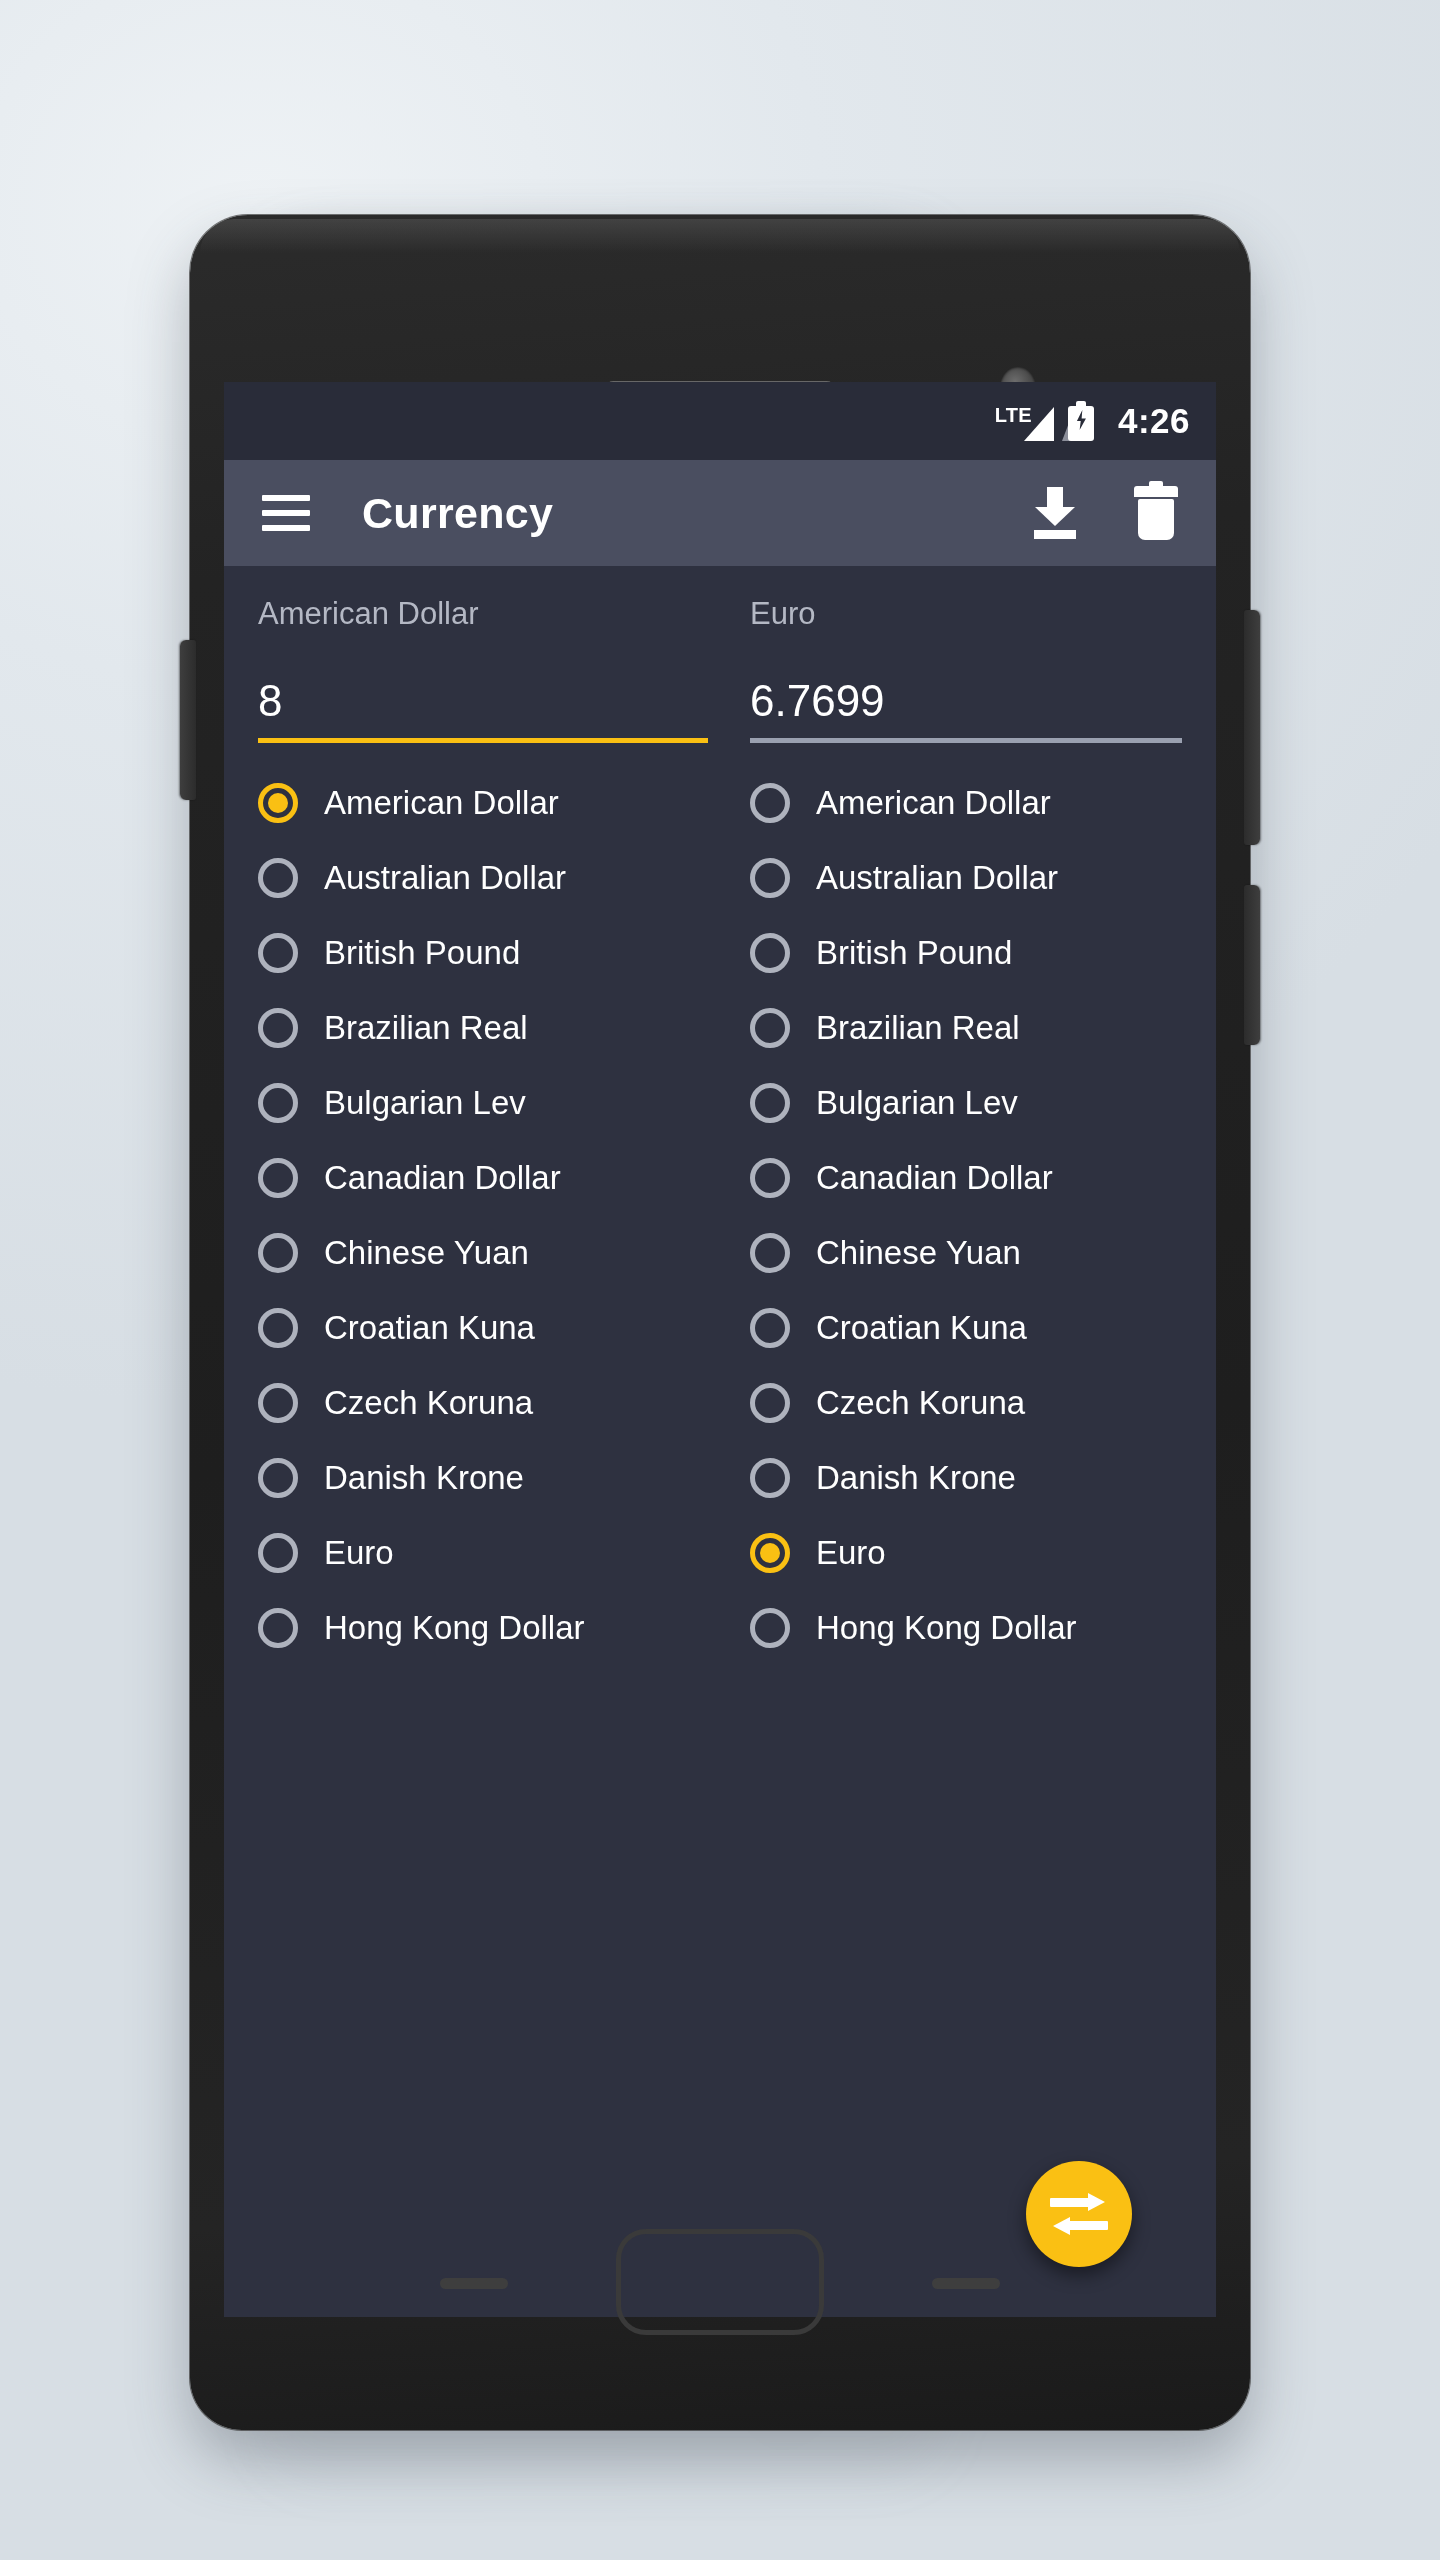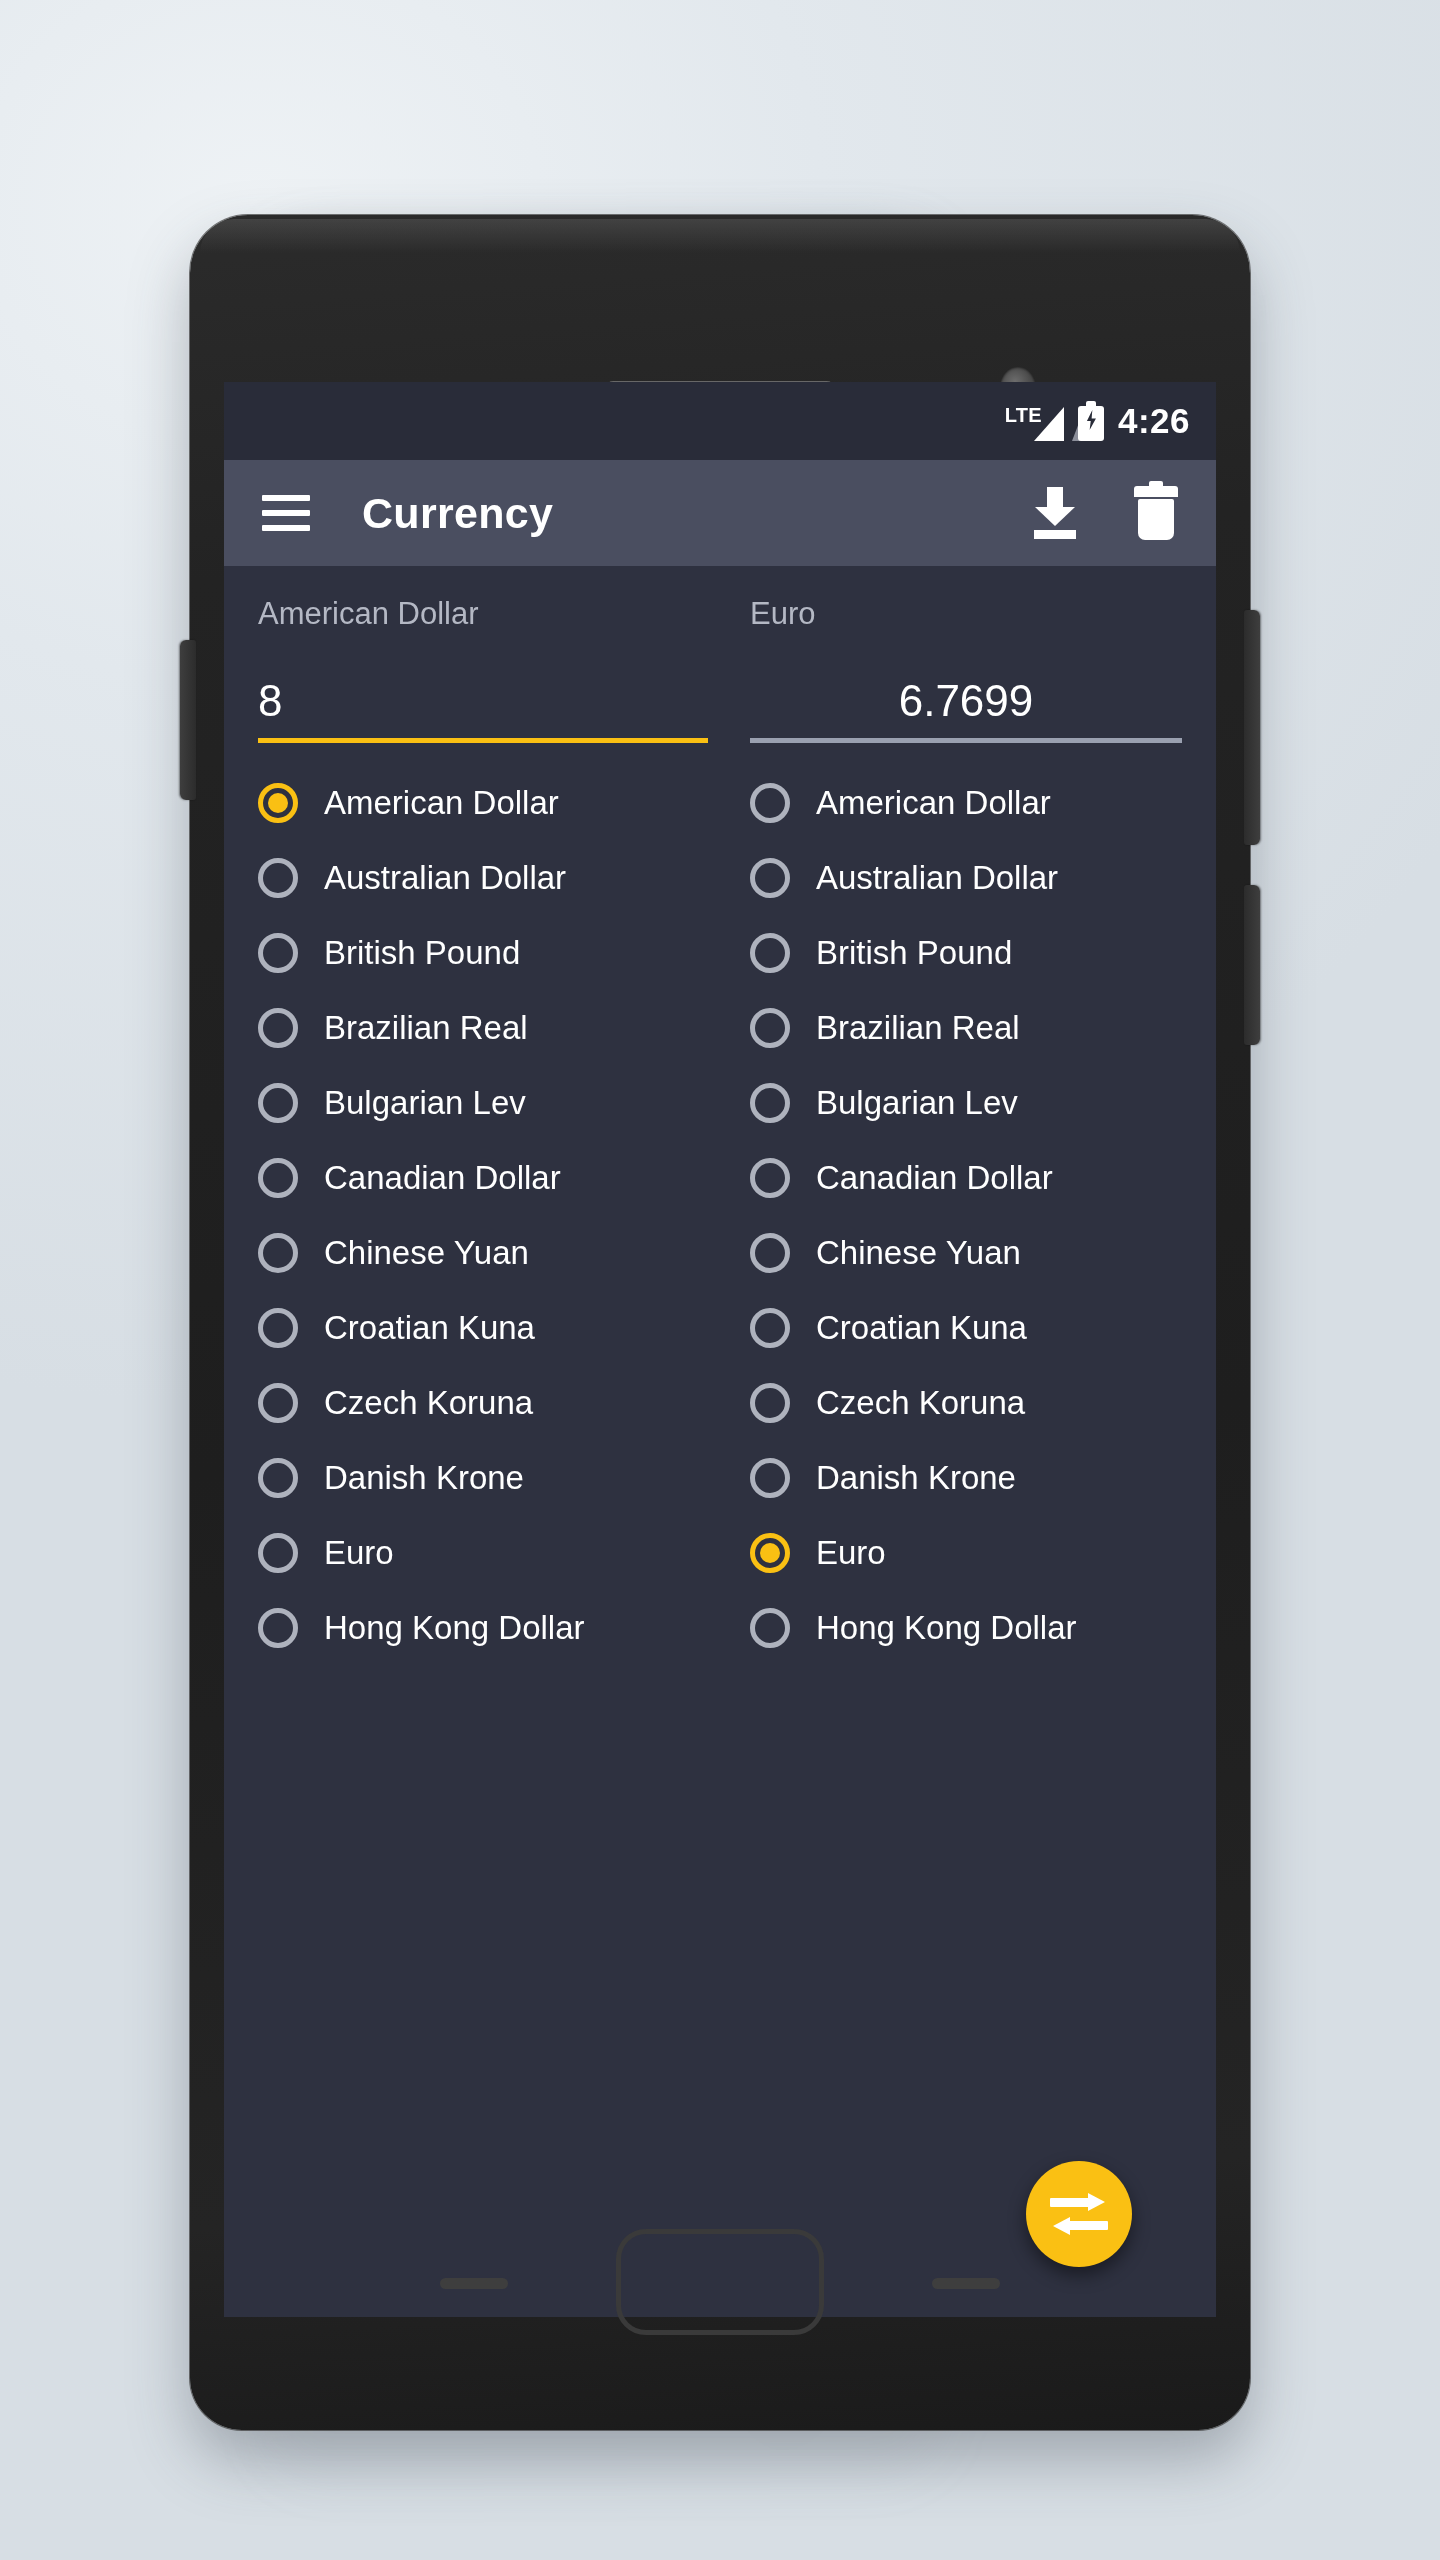--- a/index.html
+++ b/index.html
@@ -109,21 +109,21 @@
   .sb-signal::after{
     content:""; position:absolute; left:8px; top:8px;
     width:0;height:0;border-style:solid;border-width:0 0 26px 10px;
     border-color:transparent transparent #8c8f9b transparent;
   }
   .sb-batt{ position:relative; width:26px; height:40px; }
   .sb-batt .body{ position:absolute; left:0; bottom:0; width:26px; height:35px; background:#fff; border-radius:3px; }
   .sb-batt .cap{ position:absolute; left:8px; top:0; width:10px; height:6px; background:#fff; border-radius:2px 2px 0 0; }
   .sb-batt .bolt{ position:absolute; left:9px; top:9px; width:9px; height:20px; background:#292c39;
     clip-path:polygon(60% 0, 0 55%, 42% 55%, 30% 100%, 100% 42%, 52% 42%); }
-  .sb-time{ color:#fff; font-size:35px; font-weight:bold; letter-spacing:.5px; margin-left:0; }
+  .sb-time{ color:#fff; font-size:35px; font-weight:bold; letter-spacing:.5px; margin-left:10px; }
 
   
   .appbar{
     height:106px; background:#4a4e60; display:flex; align-items:center; padding:8px 38px;
   }
   .hamburger{ width:48px; height:36px; display:flex; flex-direction:column; justify-content:space-between; cursor:pointer; }
   .hamburger span{ display:block; height:6px; background:#fff; border-radius:1px; }
   .appbar-title{ color:#fff; font-size:43px; font-weight:bold; margin-left:52px; letter-spacing:.3px; }
   .appbar-actions{ margin-left:auto; display:flex; align-items:center; gap:56px; }
 
@@ -141,21 +141,21 @@
   
   .content{ padding:0 0 0 0; }
 
   .converter{ display:flex; padding:30px 34px 0 34px; }
   .conv-col{ width:50%; padding-right:12px; }
   .conv-col.right{ padding-right:0; padding-left:30px; }
   .conv-label{ color:#b4b8c4; font-size:31px; margin-bottom:42px; }
   .conv-field{ border-bottom:5px solid #9aa0b0; padding-bottom:10px; }
   .conv-field.active{ border-bottom-color:#FAC013; }
   .conv-value{ color:#fff; font-size:44px; min-height:54px; line-height:54px; }
-  .conv-value.right{ text-align:center; }
+  .conv-value.right{ text-align:left; }
 
   .fromto{ display:flex; padding:34px 34px 0 34px; }
   .fromto div{ width:50%; color:#b4b8c4; font-size:31px; }
   .fromto div.right{ padding-left:30px; }
 
   .lists{ display:flex; padding:22px 34px 0 34px; position:relative; }
   .list-col{ width:50%; }
   .list-col.right{ padding-left:30px; }
   .row{ display:flex; align-items:center; height:75px; cursor:pointer; }
   .radio{

